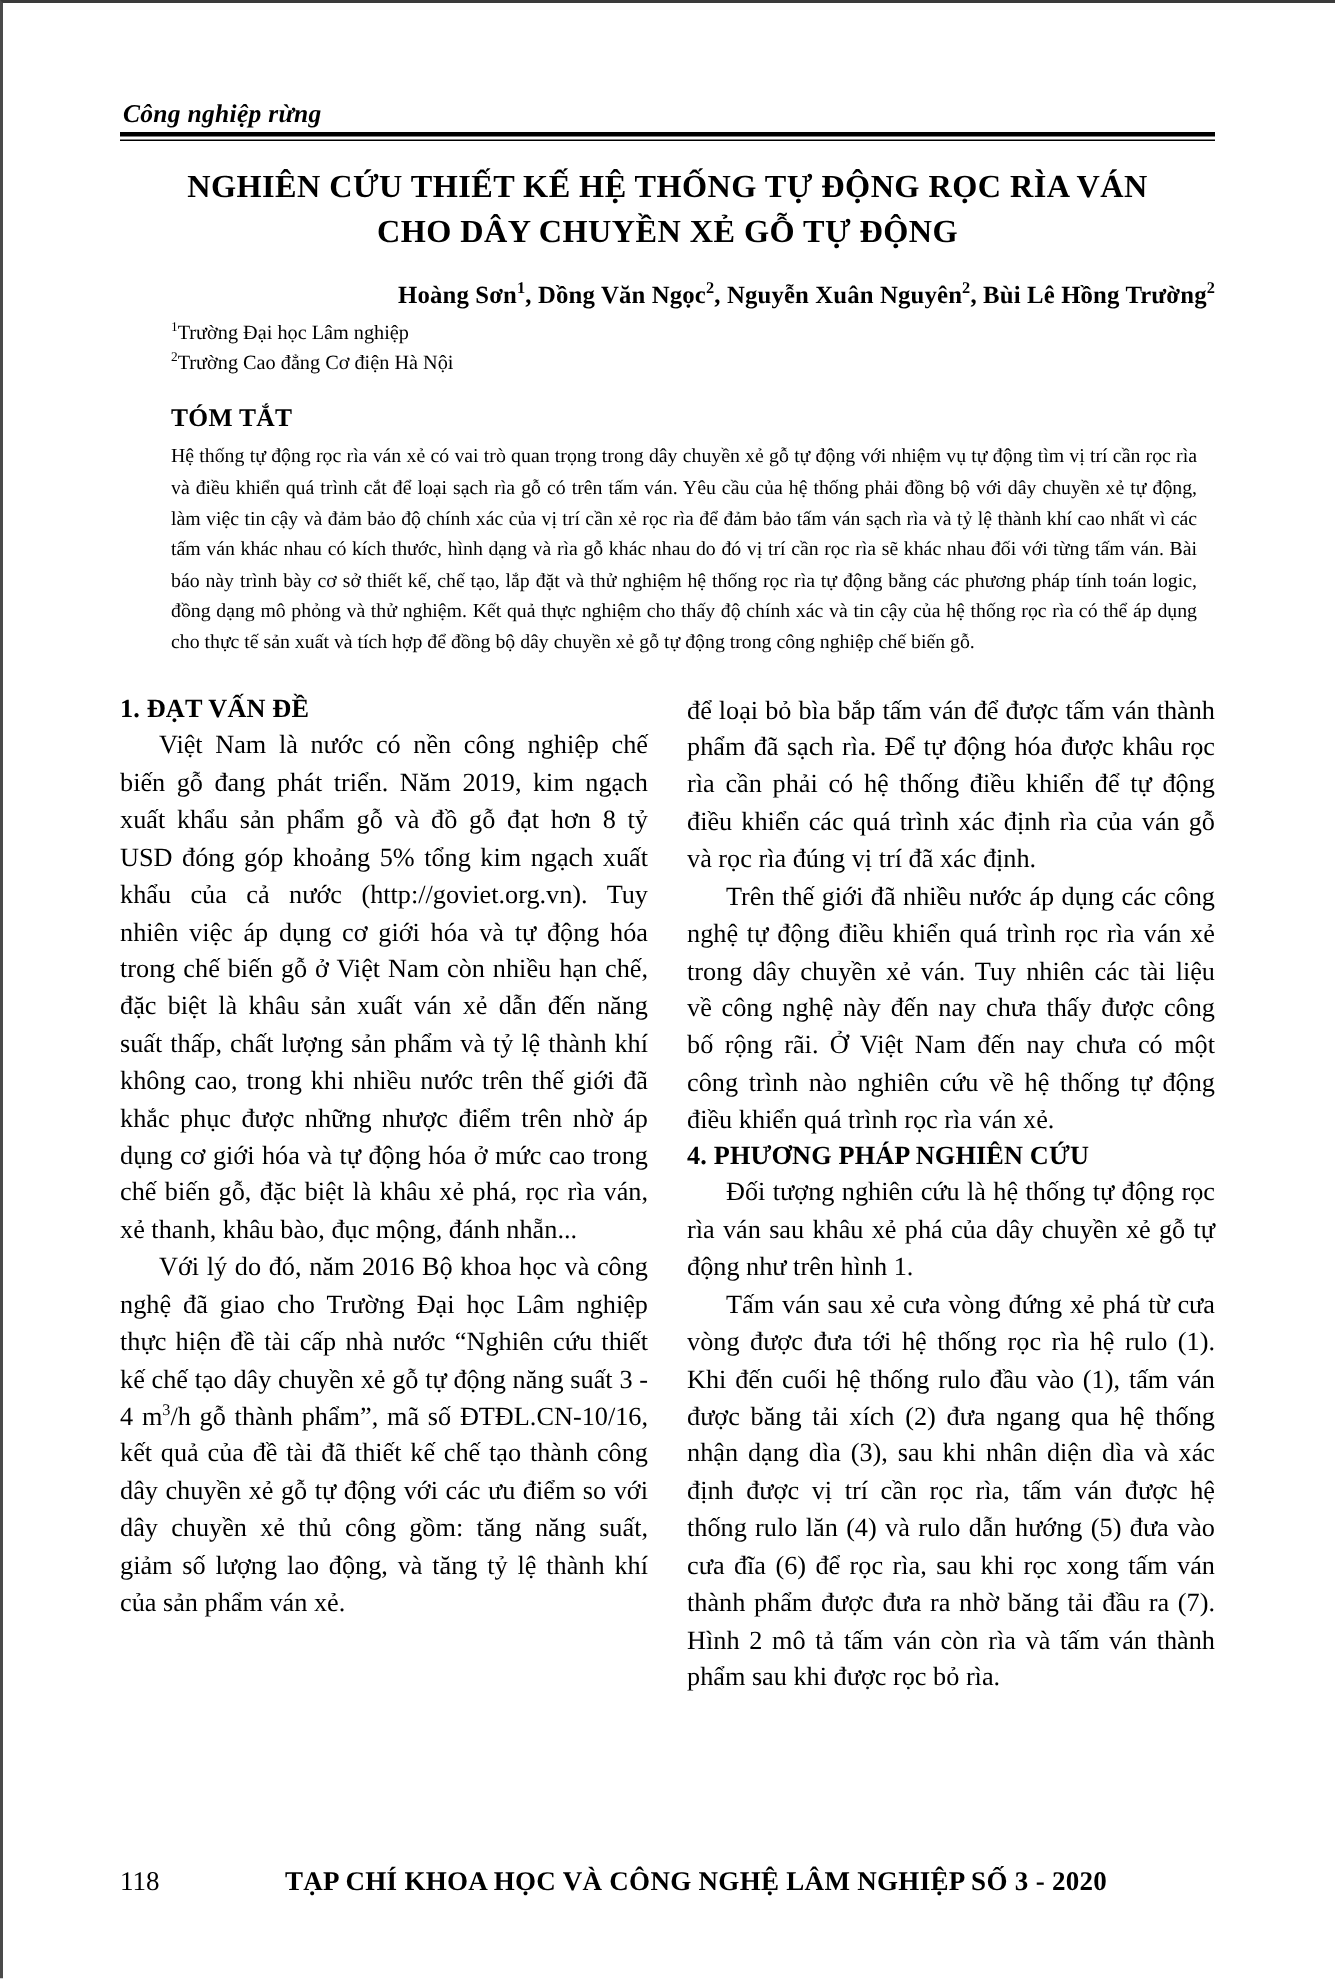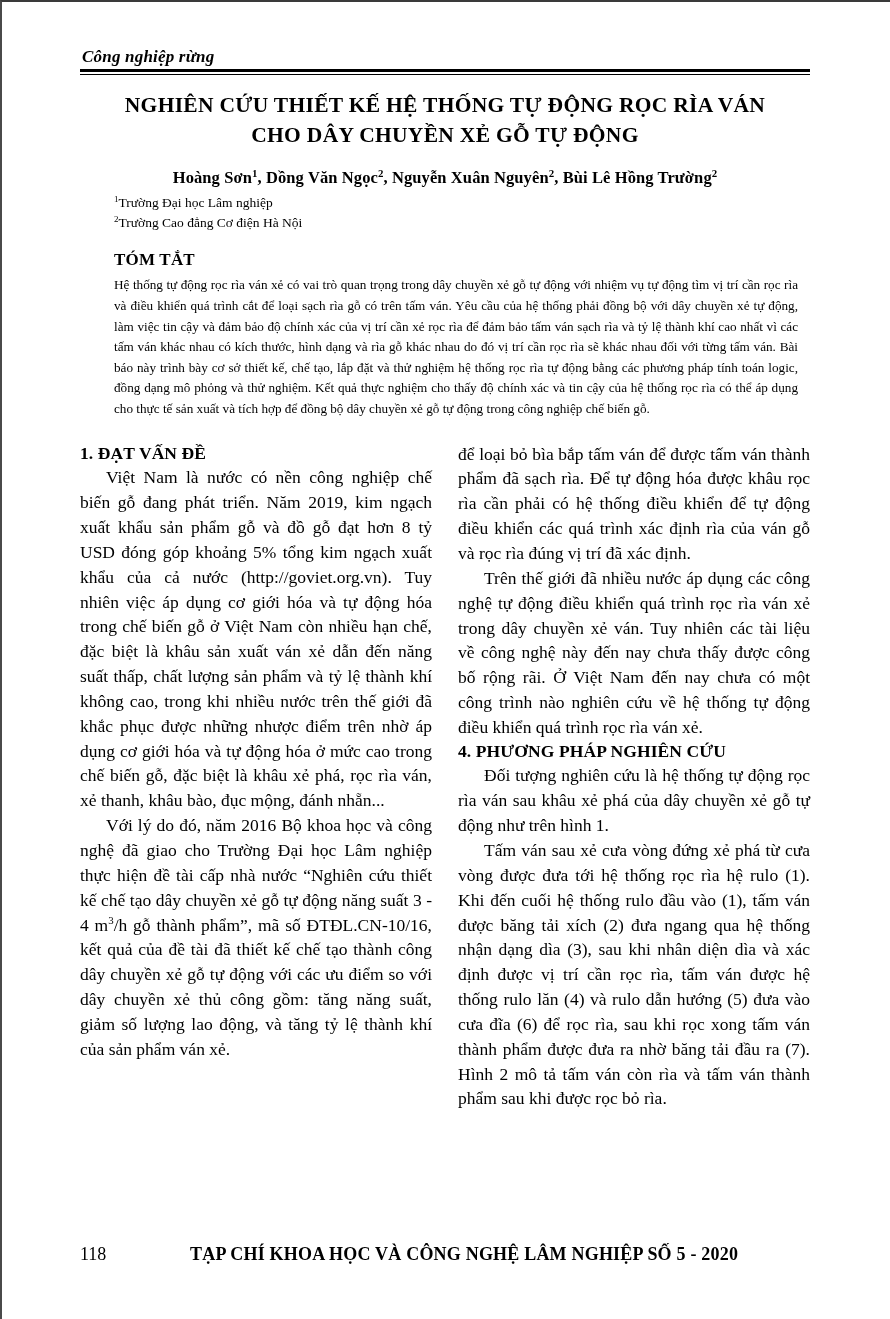--- a/index.html
+++ b/index.html
@@ -15,21 +15,21 @@
     overflow: hidden;
     box-sizing: border-box;
     border-top: 2px solid #3a3a3a;
     border-left: 2px solid #4a4a4a;
     font-family: "Liberation Serif", "DejaVu Serif", serif;
     color: #000000;
   }
   .inner {
     position: absolute;
     left: 78px;
-    top: 45px;
+    top: 64px;
     width: 730px;
   }
 
   
   .runhead {
     font-style: italic;
     font-weight: bold;
     font-size: 17px;
     letter-spacing: 0.2px;
     padding-left: 2px;
@@ -49,21 +49,21 @@
     text-align: center;
     font-weight: bold;
     font-size: 21.5px;
     line-height: 1.38;
     letter-spacing: 0.3px;
     margin: 0 22px 18px 22px;
   }
 
   
   .authors {
-    text-align: center;
+    text-align: right;
     font-weight: bold;
     font-size: 16.5px;
     letter-spacing: 0.1px;
     margin-bottom: 5px;
   }
   .authors sup, .aff sup {
     font-size: 0.66em;
     vertical-align: super;
     line-height: 0;
   }
@@ -187,15 +187,15 @@
         <h2 class="sec">4. PHƯƠNG PHÁP NGHIÊN CỨU</h2>
         <p>Đối tượng nghiên cứu là hệ thống tự động rọc rìa ván sau khâu xẻ phá của dây chuyền xẻ gỗ tự động như trên hình 1.</p>
         <p>Tấm ván sau xẻ cưa vòng đứng xẻ phá từ cưa vòng được đưa tới hệ thống rọc rìa hệ rulo (1). Khi đến cuối hệ thống rulo đầu vào (1), tấm ván được băng tải xích (2) đưa ngang qua hệ thống nhận dạng dìa (3), sau khi nhân diện dìa và xác định được vị trí cần rọc rìa, tấm ván được hệ thống rulo lăn (4) và rulo dẫn hướng (5) đưa vào cưa đĩa (6) để rọc rìa, sau khi rọc xong tấm ván thành phẩm được đưa ra nhờ băng tải đầu ra (7). Hình 2 mô tả tấm ván còn rìa và tấm ván thành phẩm sau khi được rọc bỏ rìa.</p>
       </div>
 
     </div>
   </div>
 
   <div class="footer">
     <div class="pagenum">118</div>
-    <div class="journal">TẠP CHÍ KHOA HỌC VÀ CÔNG NGHỆ LÂM NGHIỆP SỐ 5 - 2020</div>
+    <div class="journal">TẠP CHÍ KHOA HỌC VÀ CÔNG NGHỆ LÂM NGHIỆP SỐ 3 - 2020</div>
   </div>
 </div>
 
 </body></html>

